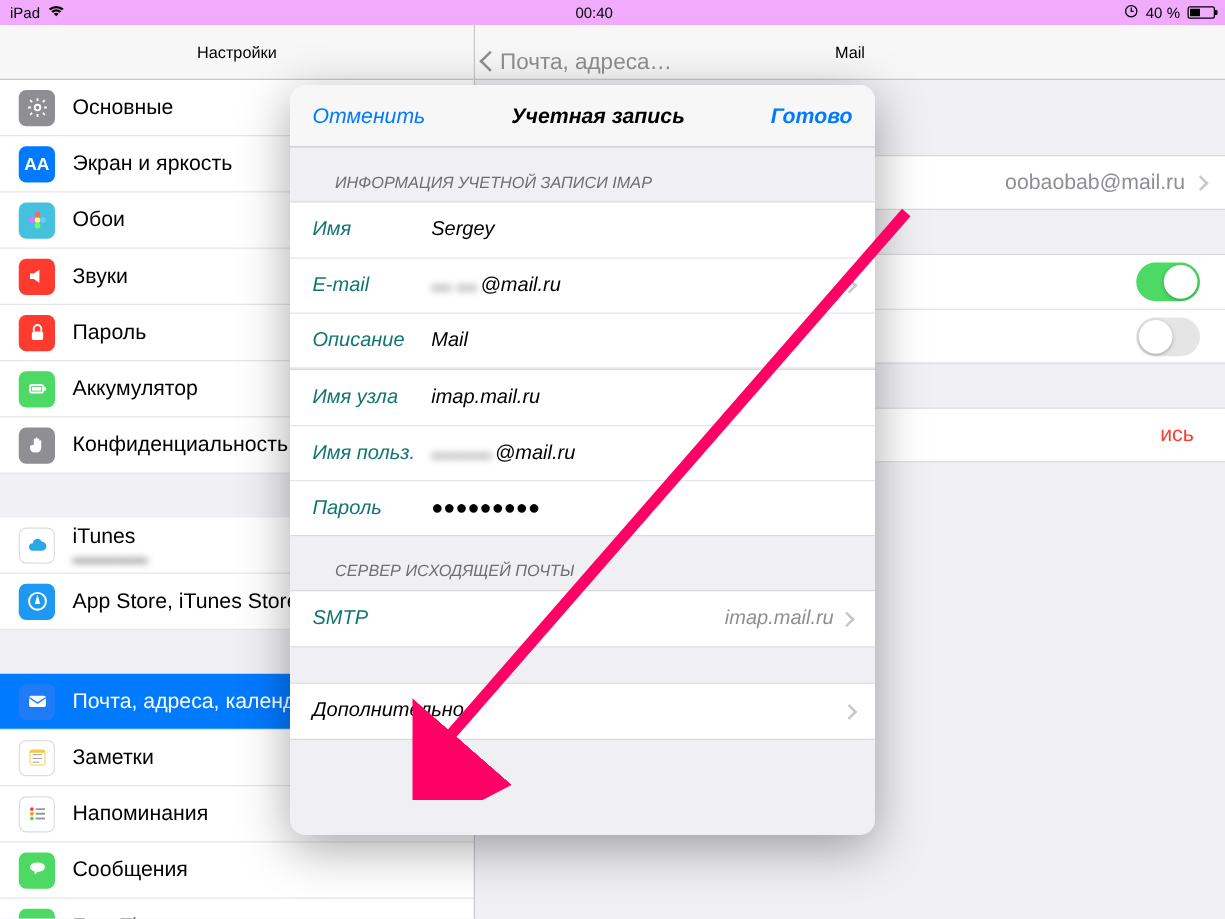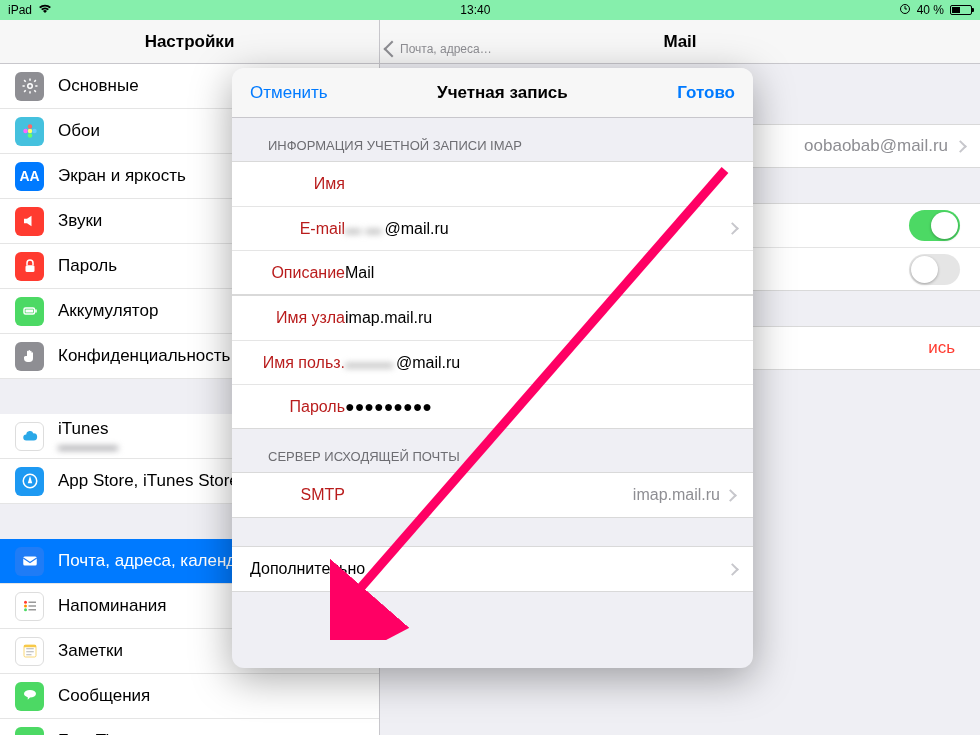--- a/index.html
+++ b/index.html
@@ -1,78 +1,78 @@
 <!DOCTYPE html>
 <html><head>
 <meta charset="utf-8">
 <style>
 * { margin:0; padding:0; box-sizing:border-box; font-family:-apple-system,"Helvetica Neue",Arial,sans-serif; }
 body { width:980px; height:735px; background:#efeff4; overflow:hidden; position:relative; }
 
-.status-bar { height:20px; background:#86efac; display:flex; align-items:center; justify-content:space-between; padding:0 8px; font-size:12px; color:#000; }
+.status-bar { height:20px; background:#f0abfc; display:flex; align-items:center; justify-content:space-between; padding:0 8px; font-size:12px; color:#000; }
 .status-left,.status-right { display:flex; align-items:center; gap:6px; }
 .battery-icon { display:inline-block; width:22px; height:10px; border:1px solid #000; border-radius:2px; position:relative; }
 .battery-icon::after { content:""; position:absolute; right:-3px; top:2px; width:2px; height:4px; background:#000; border-radius:0 1px 1px 0; }
 .battery-fill { position:absolute; left:1px; top:1px; bottom:1px; width:40%; background:#000; }
 
 .columns { display:flex; height:715px; }
 .left-col { width:380px; background:#efeff4; border-right:1px solid #c8c7cc; overflow:hidden; }
 .right-col { flex:1; background:#efeff4; }
 
 .col-header { height:44px; display:flex; align-items:center; justify-content:center; background:#f7f7f7; border-bottom:1px solid #c8c7cc; position:relative; }
-.col-header-title { font-size:17px; font-weight:700; }
-.back-nav { position:absolute; left:6px; display:flex; align-items:center; color:#8e8e93; font-size:12px;margin-top:15px; }
+.col-header-title { font-size:13px; font-weight:400; }
+.back-nav { position:absolute; left:6px; display:flex; align-items:center; color:#8e8e93; font-size:18px;margin-top:15px; }
 .chev-left { display:inline-block; width:12px; height:12px; border-left:2px solid #8e8e93; border-bottom:2px solid #8e8e93; transform:rotate(45deg); margin-right:2px; }
 
 .settings-list { background:#fff; }
 .settings-item { display:flex; align-items:center; height:45px; padding:0 15px; border-bottom:1px solid #e5e5e5; font-size:17px; color:#000; position:relative; }
 .settings-item.selected { background:#007aff; color:#fff; }
 .settings-gap { height:35px; background:#efeff4; }
 .icon-box { width:29px; height:29px; border-radius:6px; margin-right:14px; display:flex; align-items:center; justify-content:center; flex-shrink:0; }
 .icon-svg { width:18px; height:18px; }
 
 .right-content { padding-top:60px; }
 .right-row { background:#fff; border-top:1px solid #d9d9d9; border-bottom:1px solid #d9d9d9; height:44px; display:flex; align-items:center; justify-content:flex-end; padding:0 15px; color:#8e8e93; font-size:17px; margin-bottom:35px; }
 .right-row .chev { margin-left:8px; }
 .toggle-row { background:#fff; border-top:1px solid #d9d9d9; height:44px; display:flex; align-items:center; justify-content:flex-end; padding:0 20px; }
 .toggle-row+.toggle-row { border-top:1px solid #e5e5e5; }
 .toggle-row.last { border-bottom:1px solid #d9d9d9; }
 .switch { width:51px; height:31px; border-radius:16px; background:#e5e5e5; position:relative; }
 .switch.on { background:#4cd964; }
 .switch .knob { position:absolute; width:27px; height:27px; border-radius:50%; background:#fff; top:2px; left:2px; box-shadow:0 1px 3px rgba(0,0,0,.3); }
 .switch.on .knob { left:22px; }
 .delete-row { background:#fff; height:44px; border-top:1px solid #d9d9d9; border-bottom:1px solid #d9d9d9; display:flex; align-items:center; justify-content:flex-end; padding:0 25px; margin-top:35px; color:#ff3b30; font-size:17px; }
-.modal { position:absolute; left:232px; top:68px; width:521px; height:600px; background:#efeff4; border-radius:12px; box-shadow:0 10px 40px rgba(0,0,0,.35); overflow:hidden; z-index:20; }
+.modal { position:absolute; left:232px; top:68px; width:468px; height:600px; background:#efeff4; border-radius:12px; box-shadow:0 10px 40px rgba(0,0,0,.35); overflow:hidden; z-index:20;font-style:italic; }
 .modal-header { height:50px; background:#f7f7f7; border-bottom:1px solid #c8c7cc; display:flex; align-items:center; justify-content:space-between; padding:0 18px; }
 .modal-btn { color:#007aff; font-size:17px; }
 .modal-btn.bold { font-weight:600; }
 .modal-title { font-size:17px; font-weight:600; }
 .section-header { font-size:13px; color:#6d6d72; padding:20px 36px 8px; text-transform:uppercase; letter-spacing:0; }
 .form-group { background:#fff; border-top:1px solid #d9d9d9; border-bottom:1px solid #d9d9d9; }
 .form-row { display:flex; align-items:center; height:44px; padding:0 18px; font-size:16px; position:relative; }
 .form-row+.form-row { border-top:1px solid #e5e5e5; }
-.form-label { width:95px; color:#b91c1c; flex-shrink:0;text-align:right; }
+.form-label { width:95px; color:#0f766e; flex-shrink:0; }
 .form-value { color:#000; flex:1; }
 .form-value.right { text-align:right; color:#8e8e93; padding-right:6px; }
 .blur { filter:blur(3px); color:#bbb; padding-right:3px; }
 .chev { display:inline-block; width:9px; height:9px; border-top:2px solid #c7c7cc; border-right:2px solid #c7c7cc; transform:rotate(45deg); }
 
 .arrow-svg { position:absolute; left:330px; top:160px; z-index:30; pointer-events:none; }
 </style>
 </head>
 <body>
 
 <div class="status-bar">
   <div class="status-left">
     <span>iPad</span>
     <span><svg width="14" height="10" viewBox="0 0 14 10">
           <path d="M7 9 L5 7 A3 3 0 0 1 9 7 Z M3 5 A6 6 0 0 1 11 5 L9.5 6.2 A4 4 0 0 0 4.5 6.2 Z M1 3 A9 9 0 0 1 13 3 L11.5 4.2 A7 7 0 0 0 2.5 4.2 Z" fill="#000"></path>
         </svg></span>
   </div>
-  <div>13:40</div>
+  <div>00:40</div>
   <div class="status-right">
     <span><svg width="12" height="12" viewBox="0 0 12 12">
           <circle cx="6" cy="6" r="4.5" fill="none" stroke="#000" stroke-width="1"></circle>
           <path d="M6 3 L6 6 L8 6" stroke="#000" stroke-width="1" fill="none"></path>
         </svg></span>
     <span>40 %</span>
     <span class="battery-icon">
         <span class="battery-fill"></span>
       </span>
   </div>
@@ -87,38 +87,38 @@
         <div class="settings-item">
           <div class="icon-box" style="background: rgb(142, 142, 147);">
             <svg class="icon-svg" viewBox="0 0 24 24">
               <circle cx="12" cy="12" r="3" fill="none" stroke="#fff" stroke-width="2"></circle>
               <path d="M12 2v3M12 19v3M4.2 4.2l2.1 2.1M17.7 17.7l2.1 2.1M2 12h3M19 12h3M4.2 19.8l2.1-2.1M17.7 6.3l2.1-2.1" stroke="#fff" stroke-width="2"></path>
             </svg>
           </div>
           <span>Основные</span>
         </div>
         <div class="settings-item">
+          <div class="icon-box" style="background: rgb(0, 122, 255);">
+            <span style="color:#fff;font-weight:700;font-size:14px">AA</span>
+          </div>
+          <span>Экран и яркость</span>
+        </div>
+        <div class="settings-item">
           <div class="icon-box" style="background: rgb(69, 193, 222);">
             <svg class="icon-svg" viewBox="0 0 24 24">
               <circle cx="12" cy="12" r="3" fill="#ff6"></circle>
               <circle cx="12" cy="6" r="3" fill="#f66"></circle>
               <circle cx="18" cy="12" r="3" fill="#6cf"></circle>
               <circle cx="12" cy="18" r="3" fill="#6f6"></circle>
               <circle cx="6" cy="12" r="3" fill="#f6f"></circle>
             </svg>
           </div>
           <span>Обои</span>
         </div>
         <div class="settings-item">
-          <div class="icon-box" style="background: rgb(0, 122, 255);">
-            <span style="color:#fff;font-weight:700;font-size:14px">AA</span>
-          </div>
-          <span>Экран и яркость</span>
-        </div>
-        <div class="settings-item">
           <div class="icon-box" style="background: rgb(255, 59, 48);">
             <svg class="icon-svg" viewBox="0 0 24 24">
               <path d="M4 9v6h4l6 4V5l-6 4H4z" fill="#fff"></path>
             </svg>
           </div>
           <span>Звуки</span>
         </div>
         <div class="settings-item">
           <div class="icon-box" style="background: rgb(255, 59, 48);">
             <svg class="icon-svg" viewBox="0 0 24 24">
@@ -173,47 +173,47 @@
     <div class="settings-gap"></div>
     <div class="settings-list" id="group3">
         <div class="settings-item selected">
           <div class="icon-box" style="background: rgb(31, 124, 246);">
             <svg class="icon-svg" viewBox="0 0 24 24">
               <rect x="3" y="6" width="18" height="12" rx="2" fill="#fff"></rect>
               <path d="M3 8l9 6 9-6" stroke="#1f7cf6" stroke-width="1.5" fill="none"></path>
             </svg>
           </div>
           <span>Почта, адреса, календари</span>
+        </div>
+        <div class="settings-item">
+          <div class="icon-box" style="background: rgb(255, 255, 255); border: 1px solid rgb(221, 221, 221);">
+            <svg class="icon-svg" viewBox="0 0 24 24">
+              <rect x="4" y="4" width="16" height="16" rx="2" fill="#fff" stroke="#f7c948"></rect>
+              <line x1="7" y1="9" x2="17" y2="9" stroke="#999"></line>
+              <line x1="7" y1="13" x2="17" y2="13" stroke="#999"></line>
+              <line x1="7" y1="17" x2="14" y2="17" stroke="#999"></line>
+              <rect x="4" y="4" width="16" height="3" fill="#f7c948"></rect>
+            </svg>
+          </div>
+          <span>Заметки</span>
         </div>
         <div class="settings-item">
           <div class="icon-box" style="background: rgb(255, 255, 255); border: 1px solid rgb(221, 221, 221);">
             <svg class="icon-svg" viewBox="0 0 24 24">
               <circle cx="6" cy="7" r="2" fill="#ff3b30"></circle>
               <circle cx="6" cy="12" r="2" fill="#ff9500"></circle>
               <circle cx="6" cy="17" r="2" fill="#4cd964"></circle>
               <line x1="10" y1="7" x2="20" y2="7" stroke="#999" stroke-width="2"></line>
               <line x1="10" y1="12" x2="20" y2="12" stroke="#999" stroke-width="2"></line>
               <line x1="10" y1="17" x2="20" y2="17" stroke="#999" stroke-width="2"></line>
             </svg>
           </div>
           <span>Напоминания</span>
         </div>
         <div class="settings-item">
-          <div class="icon-box" style="background: rgb(255, 255, 255); border: 1px solid rgb(221, 221, 221);">
-            <svg class="icon-svg" viewBox="0 0 24 24">
-              <rect x="4" y="4" width="16" height="16" rx="2" fill="#fff" stroke="#f7c948"></rect>
-              <line x1="7" y1="9" x2="17" y2="9" stroke="#999"></line>
-              <line x1="7" y1="13" x2="17" y2="13" stroke="#999"></line>
-              <line x1="7" y1="17" x2="14" y2="17" stroke="#999"></line>
-              <rect x="4" y="4" width="16" height="3" fill="#f7c948"></rect>
-            </svg>
-          </div>
-          <span>Заметки</span>
-        </div>
-        <div class="settings-item">
           <div class="icon-box" style="background: rgb(76, 217, 100);">
             <svg class="icon-svg" viewBox="0 0 24 24">
               <path d="M12 4a8 5 0 0 1 8 5 8 5 0 0 1-8 5l-3 3v-3.5A8 5 0 0 1 4 9a8 5 0 0 1 8-5z" fill="#fff"></path>
             </svg>
           </div>
           <span>Сообщения</span>
         </div>
         <div class="settings-item">
           <div class="icon-box" style="background: rgb(76, 217, 100);">
             <svg class="icon-svg" viewBox="0 0 24 24">
@@ -260,20 +260,21 @@
   <div class="modal-header">
     <span class="modal-btn">Отменить</span>
     <span class="modal-title">Учетная запись</span>
     <span class="modal-btn bold">Готово</span>
   </div>
 
   <div class="section-header">ИНФОРМАЦИЯ УЧЕТНОЙ ЗАПИСИ IMAP</div>
   <div class="form-group">
     <div class="form-row">
       <span class="form-label">Имя</span>
+      <span class="form-value">Sergey</span>
     </div>
     <div class="form-row">
       <span class="form-label">E-mail</span>
       <span class="form-value"><span class="blur">▬ ▬</span><span>@mail.ru</span></span>
       <span class="chev" style="position:absolute;right:16px"></span>
     </div>
     <div class="form-row">
       <span class="form-label">Описание</span>
       <span class="form-value">Mail</span>
     </div>

